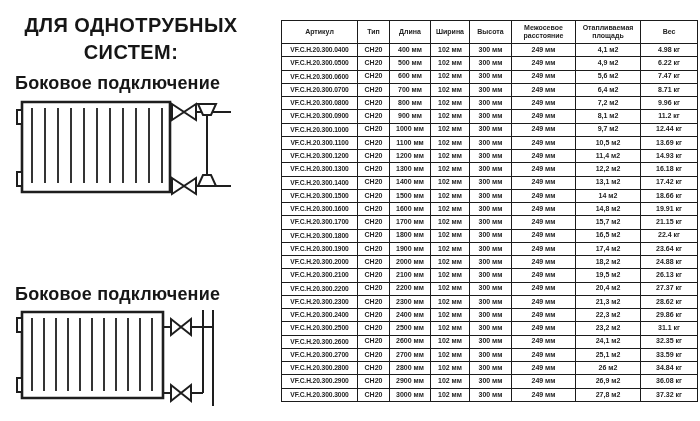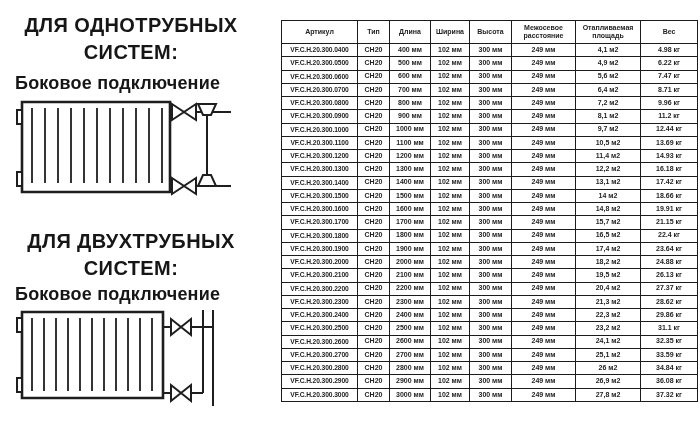--- a/index.html
+++ b/index.html
@@ -96,21 +96,20 @@
       </g>
       <polygon fill="#ffffff" points="183,9 201,9 196,20 188,20"></polygon>
 
       <g fill="#ffffff">
         <path d="M157,83 L157,99 L169,91 Z"></path>
           <path d="M181,83 L181,99 L169,91 Z"></path>
       </g>
       <polygon fill="#ffffff" points="183,91 201,91 196,80 188,80"></polygon>
     </svg>
 
-    <div class="title t2">ДЛЯ ДВУХТРУБНЫХ СИСТЕМ:</div>
     <div class="sub s2">Боковое подключение</div>
 
     <svg class="diag d2" viewBox="0 0 250 105" fill="none" stroke="#1e1e1e" stroke-width="2">
 
       <g>
         <line x1="148" y1="20" x2="198" y2="20"></line>
         <line x1="148" y1="86" x2="188" y2="86"></line>
         <line x1="188" y1="3" x2="188" y2="86"></line>
         <line x1="198" y1="3" x2="198" y2="99"></line>
       </g>

